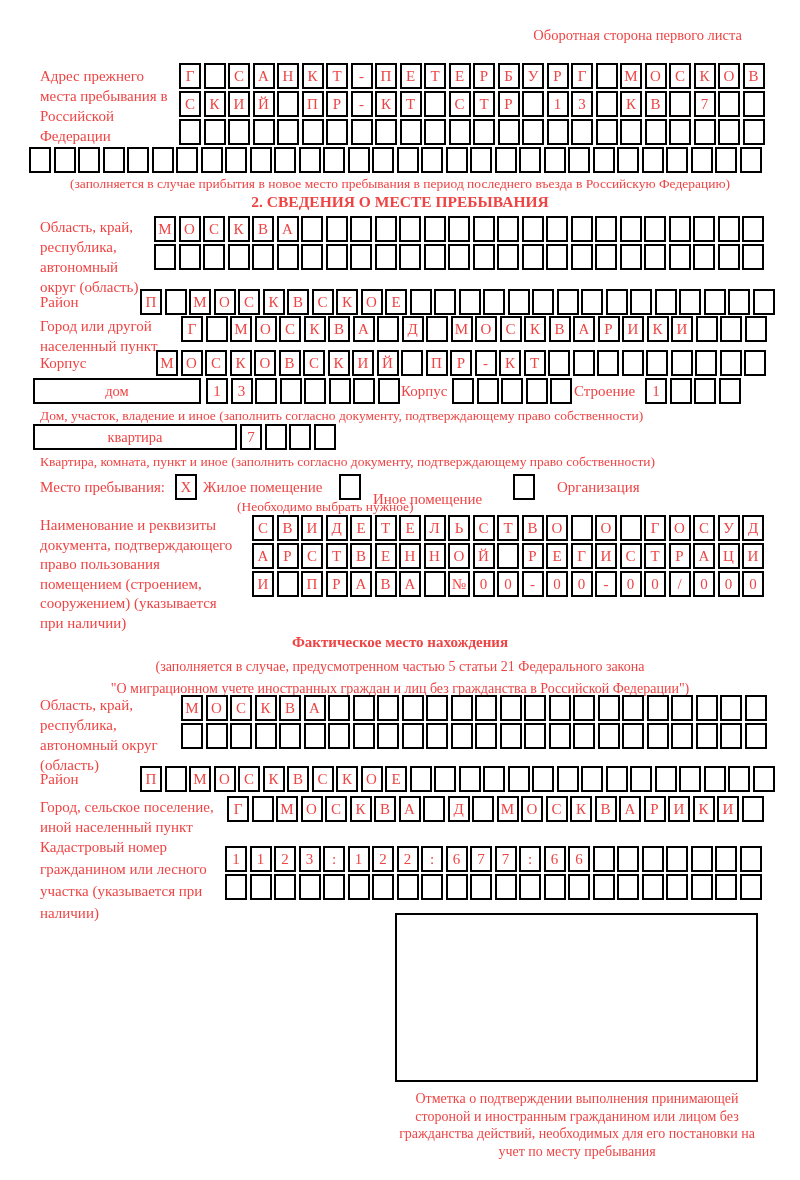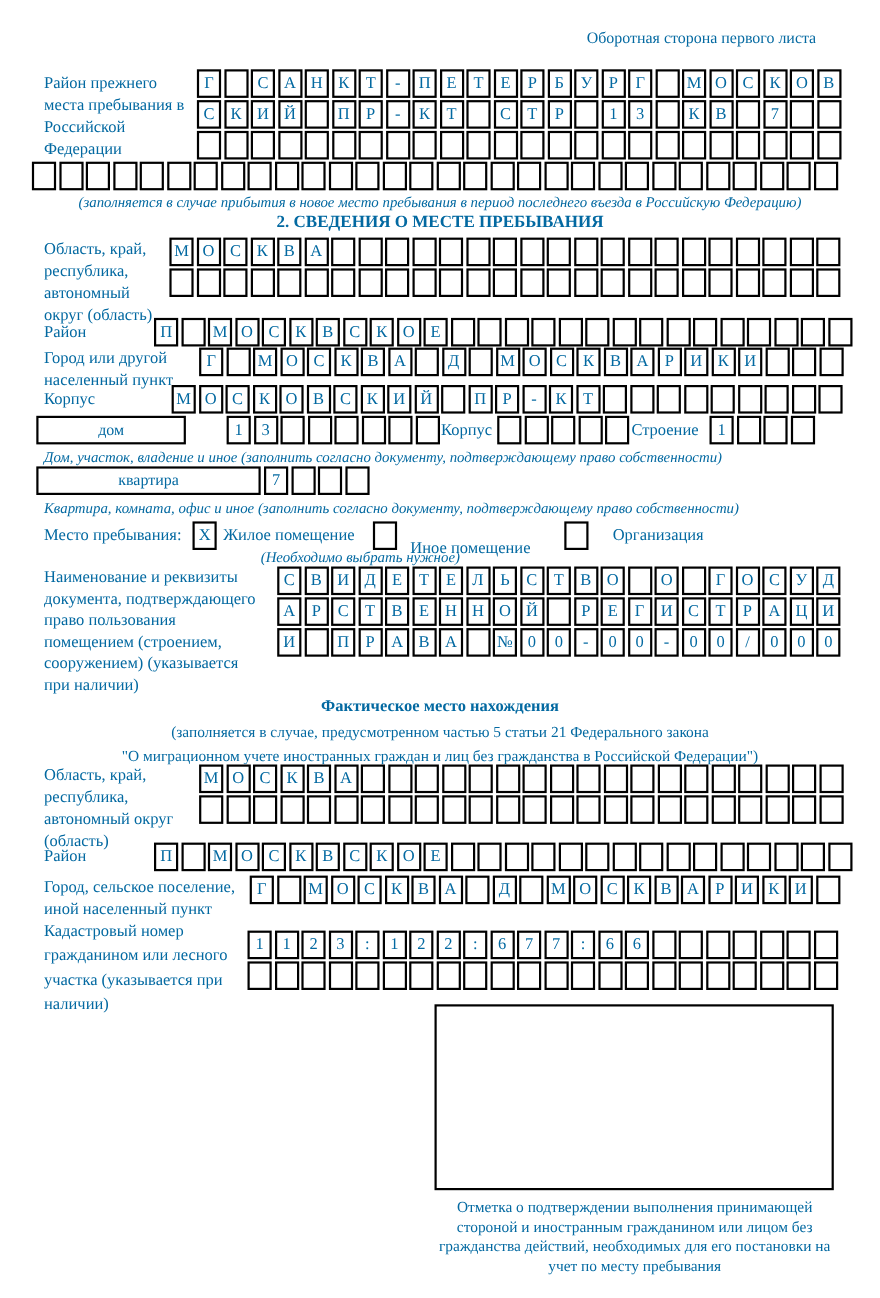--- a/index.html
+++ b/index.html
@@ -1,24 +1,24 @@
 <!DOCTYPE html>
 <html><head>
 <meta charset="utf-8">
 <style>
   * { margin:0; padding:0; box-sizing:border-box; }
   html,body { background:#fff; }
   #page {
     position:relative; width:800px; height:1180px; background:#ffffff;
-    font-family:"Liberation Serif","DejaVu Serif",serif; color:#0369a1;
+    font-family:"Liberation Serif","DejaVu Serif",serif; color:#ef4444;
     overflow:hidden;
   }
   .abs { position:absolute; }
   .label { font-size:15px; line-height:20px; }
-  .small-note { font-size:13.5px; line-height:15px;font-style:italic; }
+  .small-note { font-size:13.5px; line-height:15px; }
   .center { left:0; width:800px; text-align:center; }
   .bold { font-weight:bold; }
   .cells { display:flex; gap:2.5px; }
   .rows { display:flex; flex-direction:column; gap:2px; }
   .cell {
     width:22px; height:26px; border:2px solid #000; flex:none;
     display:flex; align-items:center; justify-content:center;
     font-size:15px; line-height:1; background:#fff;
   }
   .wide-box {
@@ -32,21 +32,21 @@
   .stamp-box { border:2px solid #000; background:#fff; }
   .caption { font-size:14px; line-height:17.5px; text-align:center; }
 </style>
 </head>
 <body>
 
 <div id="page">
 
   <div class="abs header-text" style="top:27px; right:58px;">Оборотная сторона первого листа</div>
 
-  <div class="abs label" style="left:40px; top:66px; width:130px;">Район прежнего места пребывания в Российской Федерации</div>
+  <div class="abs label" style="left:40px; top:66px; width:130px;">Адрес прежнего места пребывания в Российской Федерации</div>
   <div class="abs rows" style="left:179px; top:63px;">
     <div class="cells">
         <span class="cell">Г</span>
         <span class="cell"></span>
         <span class="cell">С</span>
         <span class="cell">А</span>
         <span class="cell">Н</span>
         <span class="cell">К</span>
         <span class="cell">Т</span>
         <span class="cell">-</span>
@@ -294,21 +294,21 @@
       <span class="cell"></span>
       <span class="cell"></span>
       <span class="cell"></span>
       <span class="cell"></span>
       <span class="cell"></span>
       <span class="cell"></span>
       <span class="cell"></span>
       <span class="cell"></span>
     </div>
 
-  <div class="abs wide-box" style="left:33px; top:378px; width:136px;">дом</div>
+  <div class="abs wide-box" style="left:33px; top:378px; width:168px;">дом</div>
   <div class="abs cells" style="left:206px; top:378px;">
       <span class="cell">1</span>
       <span class="cell">3</span>
       <span class="cell"></span>
       <span class="cell"></span>
       <span class="cell"></span>
       <span class="cell"></span>
       <span class="cell"></span>
       <span class="cell"></span>
     </div>
@@ -329,21 +329,21 @@
     </div>
   <div class="abs wide-box" style="left:33px; top:424px; width:204px;">квартира</div>
 
   <div class="abs small-note" style="left:40px; top:408px;">Дом, участок, владение и иное (заполнить согласно документу, подтверждающему право собственности)</div>
   <div class="abs cells" style="left:240px; top:424px;">
       <span class="cell">7</span>
       <span class="cell"></span>
       <span class="cell"></span>
       <span class="cell"></span>
     </div>
-  <div class="abs small-note" style="left:40px; top:454px;">Квартира, комната, офис и иное (заполнить согласно документу, подтверждающему право собственности)</div>
+  <div class="abs small-note" style="left:40px; top:454px;">Квартира, комната, пункт и иное (заполнить согласно документу, подтверждающему право собственности)</div>
 
   <div class="abs label" style="left:40px; top:477px;">Место пребывания:</div>
   <div class="abs cell" style="left:175px; top:474px;">X</div>
   <div class="abs label" style="left:203px; top:477px;">Жилое помещение</div>
   <div class="abs cell" style="left:339px; top:474px;"></div>
   <div class="abs label" style="left:373px; top:477px;margin-top:12px;">Иное помещение</div>
   <div class="abs cell" style="left:513px; top:474px;"></div>
   <div class="abs label" style="left:557px; top:477px;text-align:right;">Организация</div>
   <div class="abs small-note" style="left:237px; top:499px;">(Необходимо выбрать нужное)</div>
 

